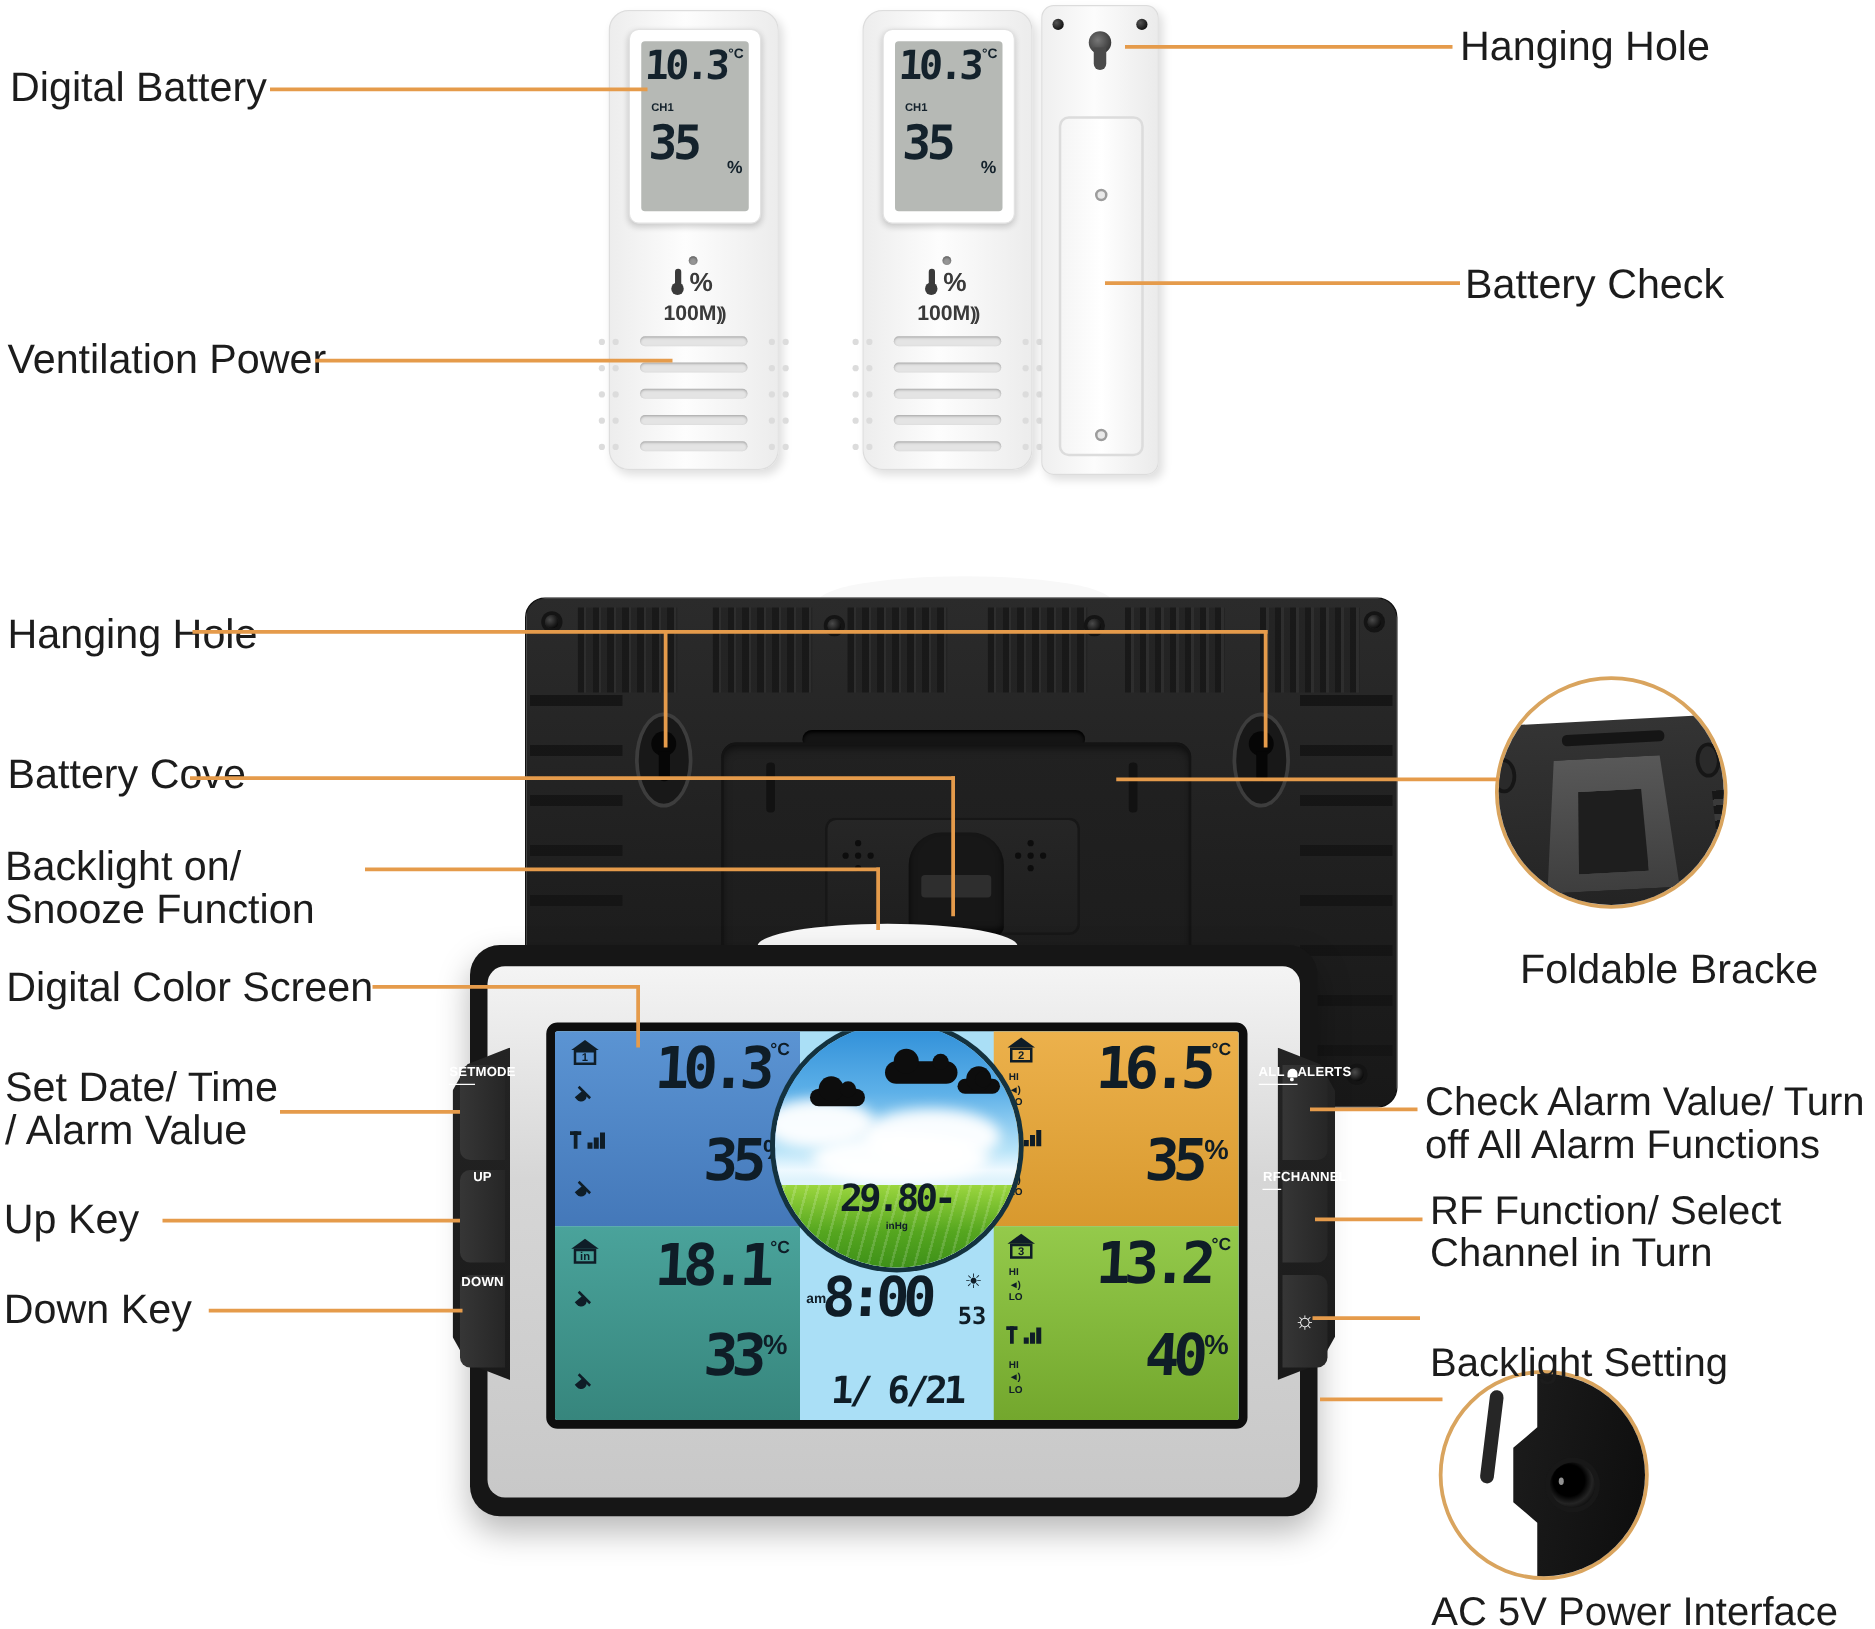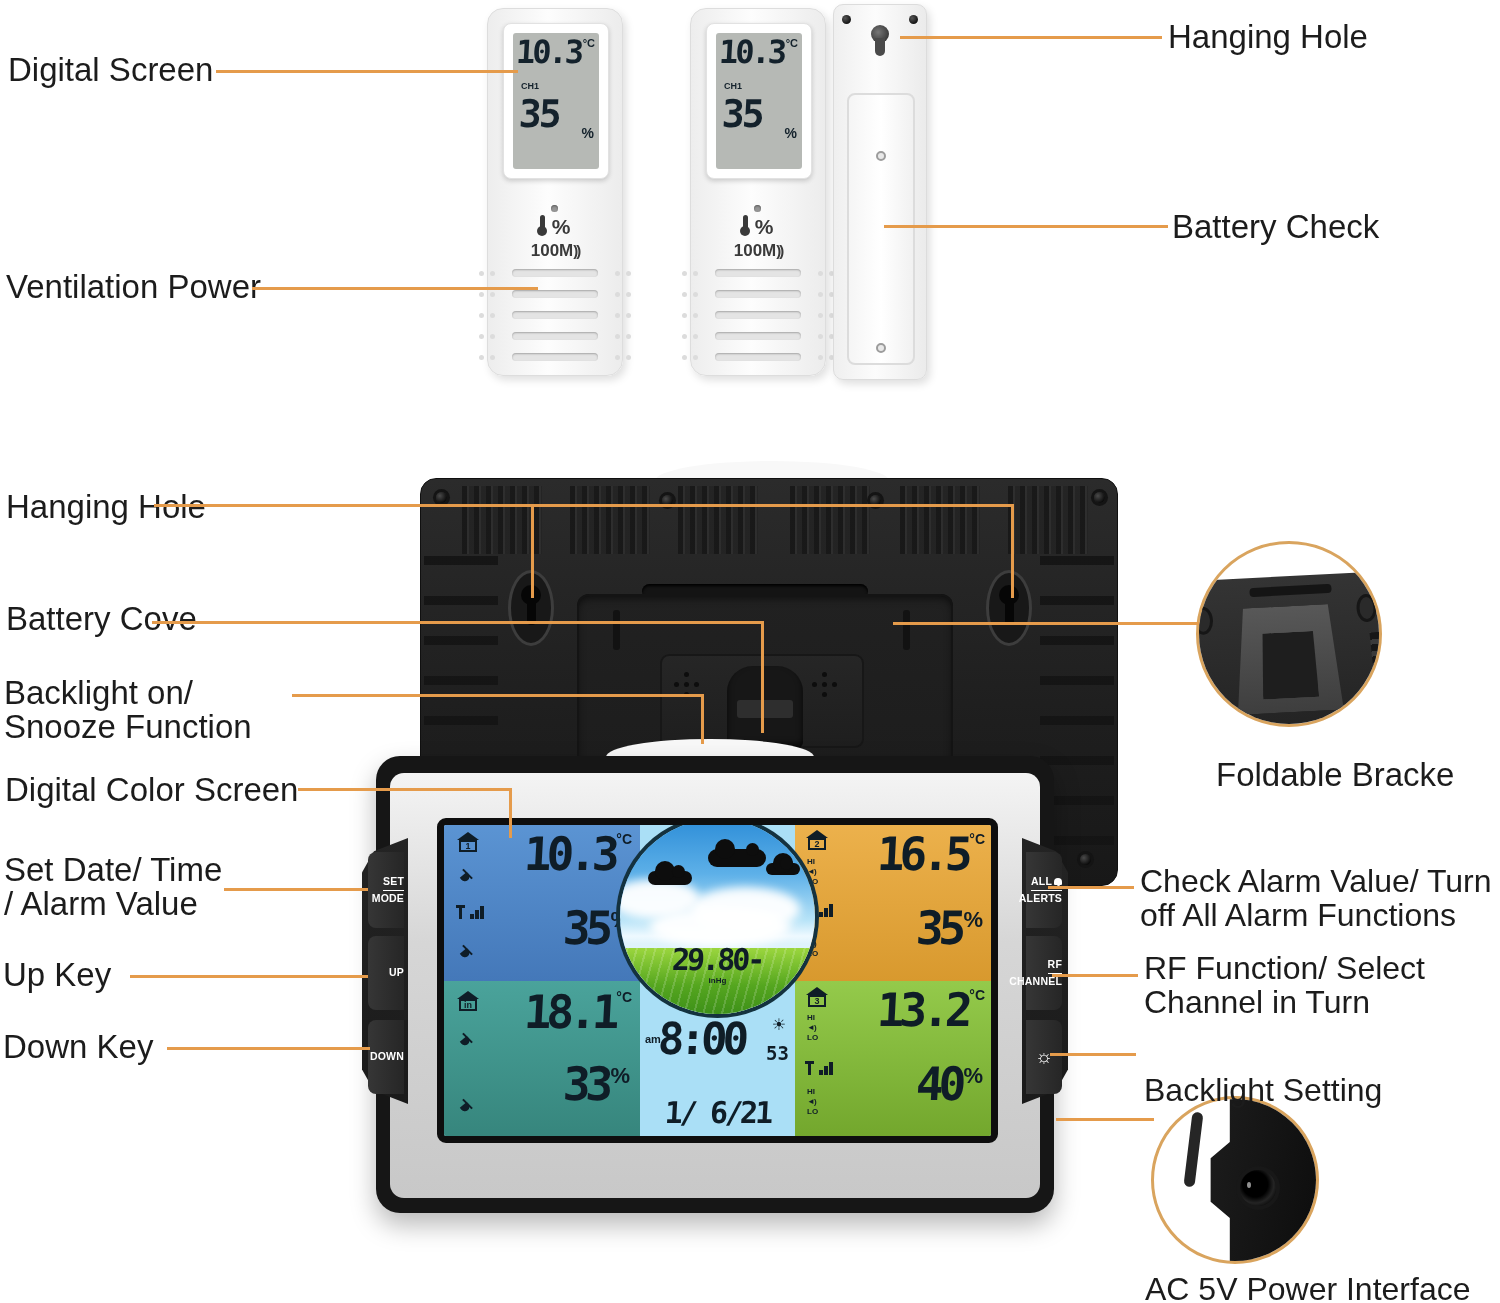--- a/index.html
+++ b/index.html
@@ -77,21 +77,21 @@
   .st-body{position:absolute;left:8px;right:8px;top:0;bottom:0;background:#161616;border-radius:24px;
            box-shadow:0 12px 26px rgba(0,0,0,.28);}
   .st-face{position:absolute;left:22px;top:17px;right:22px;bottom:15px;border-radius:14px;
            background:linear-gradient(180deg,#f4f4f4,#d6d6d6 40%,#c8c8c8);}
   .wing{position:absolute;width:46px;height:266px;top:82px;background:linear-gradient(180deg,#242424,#1a1a1a);z-index:1;}
   .wing.l{left:-6px;clip-path:polygon(100% 0,26% 5%,0 13%,0 87%,26% 95%,100% 100%);}
   .wing.r{right:-6px;clip-path:polygon(0 0,74% 5%,100% 13%,100% 87%,74% 95%,0 100%);}
   .key{position:absolute;width:36px;height:76px;background:linear-gradient(90deg,#363636,#262626);z-index:2;cursor:pointer;}
   .key.l{left:0;border-radius:8px 0 0 8px;}
   .key.r{right:0;border-radius:0 8px 8px 0;}
-  .btxt{display:flex;flex-direction:column;align-items:flex-end;justify-content:center;height:100%;
+  .btxt{display:flex;flex-direction:row;align-items:flex-start;justify-content:center;height:100%;
         font:700 10.5px/1.3 "Liberation Sans",sans-serif;color:#fff;letter-spacing:.2px;text-align:center;}
   .btxt .u{border-bottom:1.5px solid #fff;padding-bottom:1px;margin-bottom:1px;display:flex;align-items:center;}
   .belli{display:inline-block;width:8px;height:7px;background:#fff;border-radius:4px 4px 1px 1px;position:relative;margin-left:2px;}
   .belli::after{content:"";position:absolute;left:2.5px;bottom:-2.5px;width:3px;height:2.5px;background:#fff;border-radius:50%;}
   .sunkey{font-size:19px;color:#fff;display:flex;align-items:center;justify-content:center;height:100%;}
   .screenbx{position:absolute;left:69px;top:62px;width:561px;height:325px;border:7px solid #0e0e0e;border-radius:9px;
             background:#aadff6;overflow:hidden;}
   .scr-in{position:relative;width:547px;height:311px;}
   .quad{position:absolute;overflow:hidden;}
   .q-tl{left:0;top:0;width:196px;height:156px;background:linear-gradient(180deg,#5b94d3,#4478b9);}
@@ -155,21 +155,21 @@
   .acsliver{position:absolute;left:21%;top:8%;width:7%;height:46%;background:#262626;border-radius:8px;transform:rotate(7deg);}
   .achole{position:absolute;left:53%;top:44%;width:36px;height:36px;border-radius:50%;
           background:radial-gradient(circle at 42% 40%,#000 42%,#242424 62%,#0b0b0b 80%);box-shadow:0 0 0 4px #181818;}
   .achole::after{content:"";position:absolute;left:7px;top:12px;width:4px;height:6px;background:#cfcfcf;border-radius:50%;opacity:.7;}
 </style>
 </head>
 <body>
 
 <div id="stage">
 
-  <div class="lbl" style="left:8px;top:52px;">Digital Screen</div>
+  <div class="lbl" style="left:8px;top:52px;">Digital Battery</div>
   <div class="hl" style="left:216px;top:70px;width:302px;"></div>
 
   <div class="lbl" style="left:6px;top:269px;">Ventilation Power</div>
   <div class="hl" style="left:252px;top:287px;width:286px;"></div>
 
   <div class="lbl" style="left:1168px;top:19px;">Hanging Hole</div>
   <div class="hl" style="left:900px;top:36px;width:262px;"></div>
 
   <div class="lbl" style="left:1172px;top:209px;">Battery Check</div>
   <div class="hl" style="left:884px;top:225px;width:284px;"></div>

